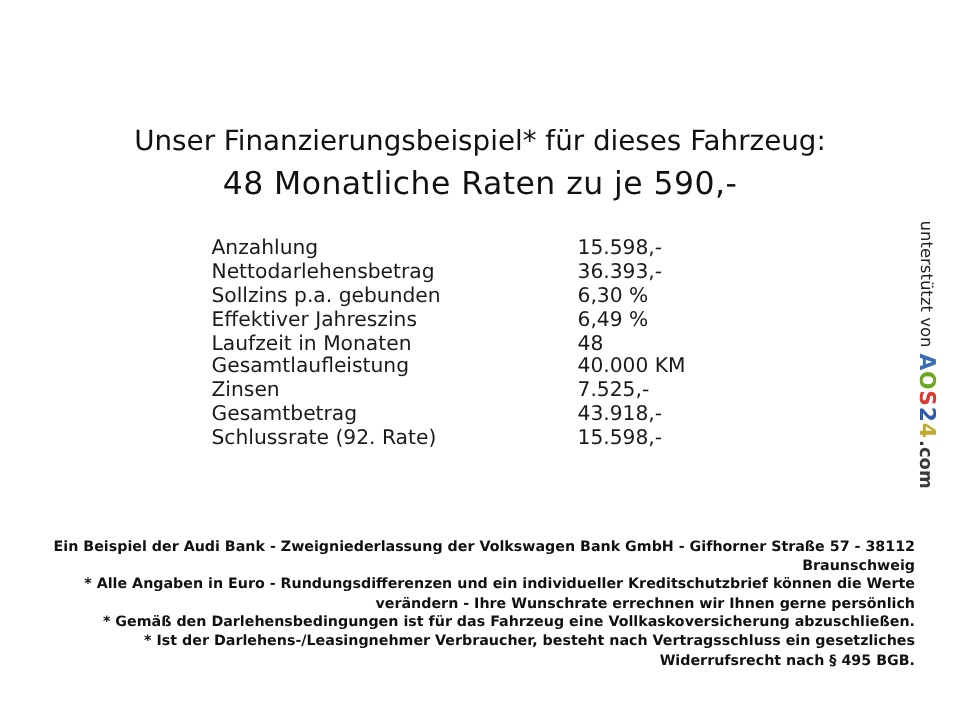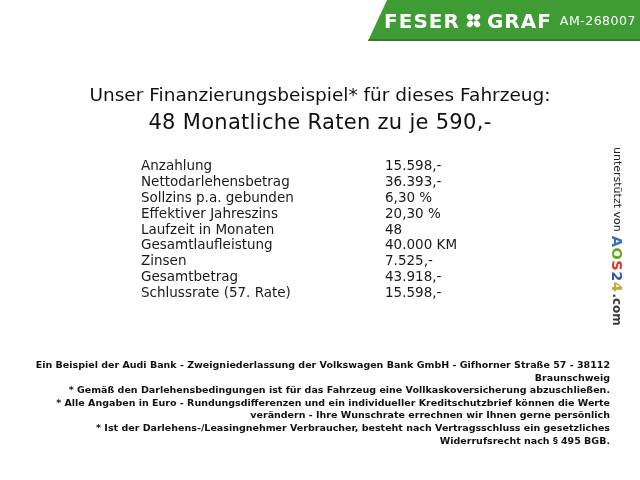--- a/index.html
+++ b/index.html
@@ -58,36 +58,20 @@
     text-align:right; font-size:9.5px; font-weight:bold;
     line-height:12.6px; color:#111;
   }
   .footer p { margin:0; }
 </style>
 </head>
 <body>
 
 <div class="page">
 
-  <div class="banner">
-    <span class="brand-word">FESER</span>
-    <span class="brand-logo">
-      <svg width="17" height="17" viewBox="0 0 16 16" aria-hidden="true">
-        <g fill="#ffffff" transform="rotate(45 8 8)">
-          <ellipse cx="8" cy="3.4" rx="2.7" ry="3.2"></ellipse>
-          <ellipse cx="8" cy="12.6" rx="2.7" ry="3.2"></ellipse>
-          <ellipse cx="3.4" cy="8" rx="3.2" ry="2.7"></ellipse>
-          <ellipse cx="12.6" cy="8" rx="3.2" ry="2.7"></ellipse>
-        </g>
-      </svg>
-    </span>
-    <span class="brand-word">GRAF</span>
-    <span class="banner-ref">AM-268007</span>
-    <span class="banner-edge"></span>
-  </div>
 
   <div class="title-block">
     <div class="title-line1">Unser Finanzierungsbeispiel* für dieses Fahrzeug:</div>
     <div class="title-line2">48 Monatliche Raten zu je 590,-</div>
   </div>
 
   <div class="finance-table">
     <div class="finance-row">
       <span class="finance-label">Anzahlung</span>
       <span class="finance-value">15.598,-</span>
@@ -95,50 +79,50 @@
     <div class="finance-row">
       <span class="finance-label">Nettodarlehensbetrag</span>
       <span class="finance-value">36.393,-</span>
     </div>
     <div class="finance-row">
       <span class="finance-label">Sollzins p.a. gebunden</span>
       <span class="finance-value">6,30 %</span>
     </div>
     <div class="finance-row">
       <span class="finance-label">Effektiver Jahreszins</span>
-      <span class="finance-value">20,30 %</span>
+      <span class="finance-value">6,49 %</span>
     </div>
     <div class="finance-row">
       <span class="finance-label">Laufzeit in Monaten</span>
       <span class="finance-value">48</span>
     </div>
     <div class="finance-row">
       <span class="finance-label">Gesamtlaufleistung</span>
       <span class="finance-value">40.000 KM</span>
     </div>
     <div class="finance-row">
       <span class="finance-label">Zinsen</span>
       <span class="finance-value">7.525,-</span>
     </div>
     <div class="finance-row">
       <span class="finance-label">Gesamtbetrag</span>
       <span class="finance-value">43.918,-</span>
     </div>
     <div class="finance-row">
-      <span class="finance-label">Schlussrate (57. Rate)</span>
+      <span class="finance-label">Schlussrate (92. Rate)</span>
       <span class="finance-value">15.598,-</span>
     </div>
   </div>
 
   <div class="watermark">
     <span class="wm-prefix">unterstützt von</span>
     <span class="wm-brand"><span style="color: rgb(58, 109, 181);">A</span><span style="color: rgb(106, 168, 35);">O</span><span style="color: rgb(217, 58, 50);">S</span><span style="color: rgb(47, 90, 168);">2</span><span style="color: rgb(192, 170, 46);">4</span></span>
     <span class="wm-suffix">.com</span>
   </div>
 
   <div class="footer">
     <p>Ein Beispiel der Audi Bank - Zweigniederlassung der Volkswagen Bank GmbH - Gifhorner Straße 57 - 38112 Braunschweig</p>
+    <p>* Alle Angaben in Euro - Rundungsdifferenzen und ein individueller Kreditschutzbrief können die Werte verändern - Ihre Wunschrate errechnen wir Ihnen gerne persönlich</p>
     <p>* Gemäß den Darlehensbedingungen ist für das Fahrzeug eine Vollkaskoversicherung abzuschließen.</p>
-    <p>* Alle Angaben in Euro - Rundungsdifferenzen und ein individueller Kreditschutzbrief können die Werte verändern - Ihre Wunschrate errechnen wir Ihnen gerne persönlich</p>
     <p>* Ist der Darlehens-/Leasingnehmer Verbraucher, besteht nach Vertragsschluss ein gesetzliches Widerrufsrecht nach § 495 BGB.</p>
   </div>
 
 </div>
 
 </body></html>

